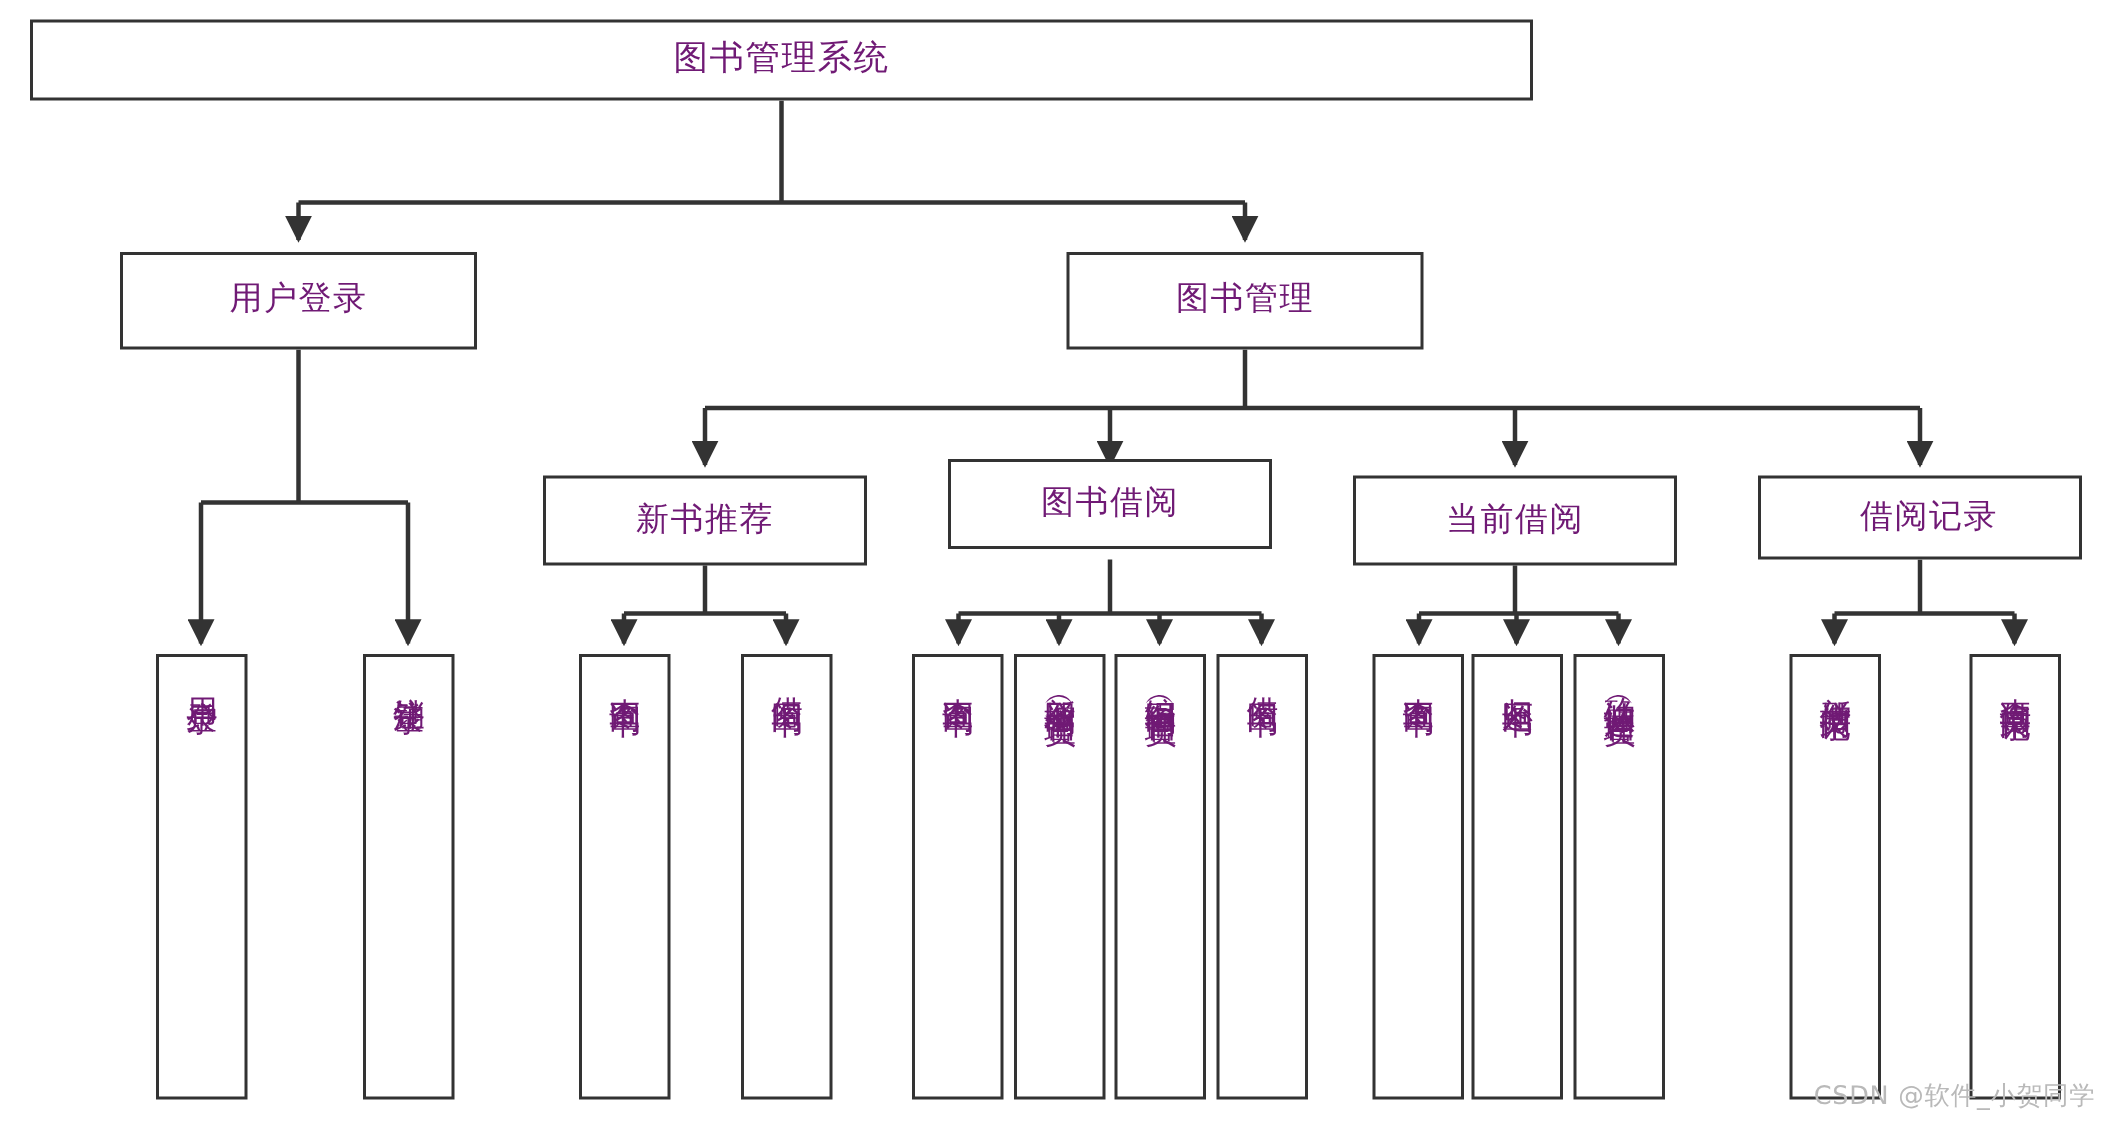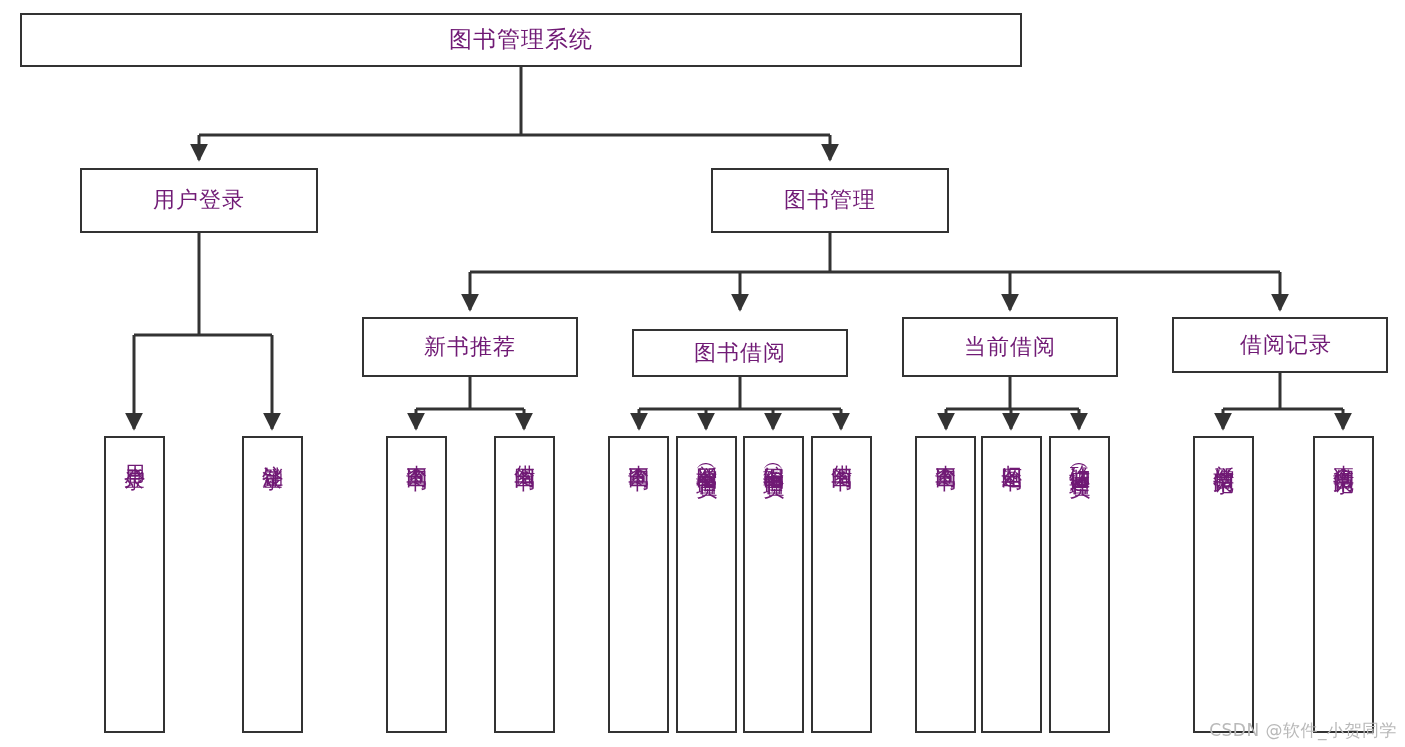--- a/index.html
+++ b/index.html
@@ -132,21 +132,21 @@
   <div class="node h" style="left:80px; top:168px; width:238px; height:65px;">
     <span>用户登录</span>
   </div>
   <div class="node h" style="left:711px; top:168px; width:238px; height:65px;">
     <span>图书管理</span>
   </div>
 
   <div class="node h" style="left:362px; top:317px; width:216px; height:60px;">
     <span>新书推荐</span>
   </div>
-  <div class="node h" style="left:632px; top:329px; width:216px; height:48px;">
+  <div class="node h" style="left:632px; top:306px; width:216px; height:60px;">
     <span>图书借阅</span>
   </div>
   <div class="node h" style="left:902px; top:317px; width:216px; height:60px;">
     <span>当前借阅</span>
   </div>
   <div class="node h" style="left:1172px; top:317px; width:216px; height:56px;padding-left:12px;">
     <span>借阅记录</span>
   </div>
 
   <div class="node v" style="left:104px; top:436px; width:61px; height:297px;">

